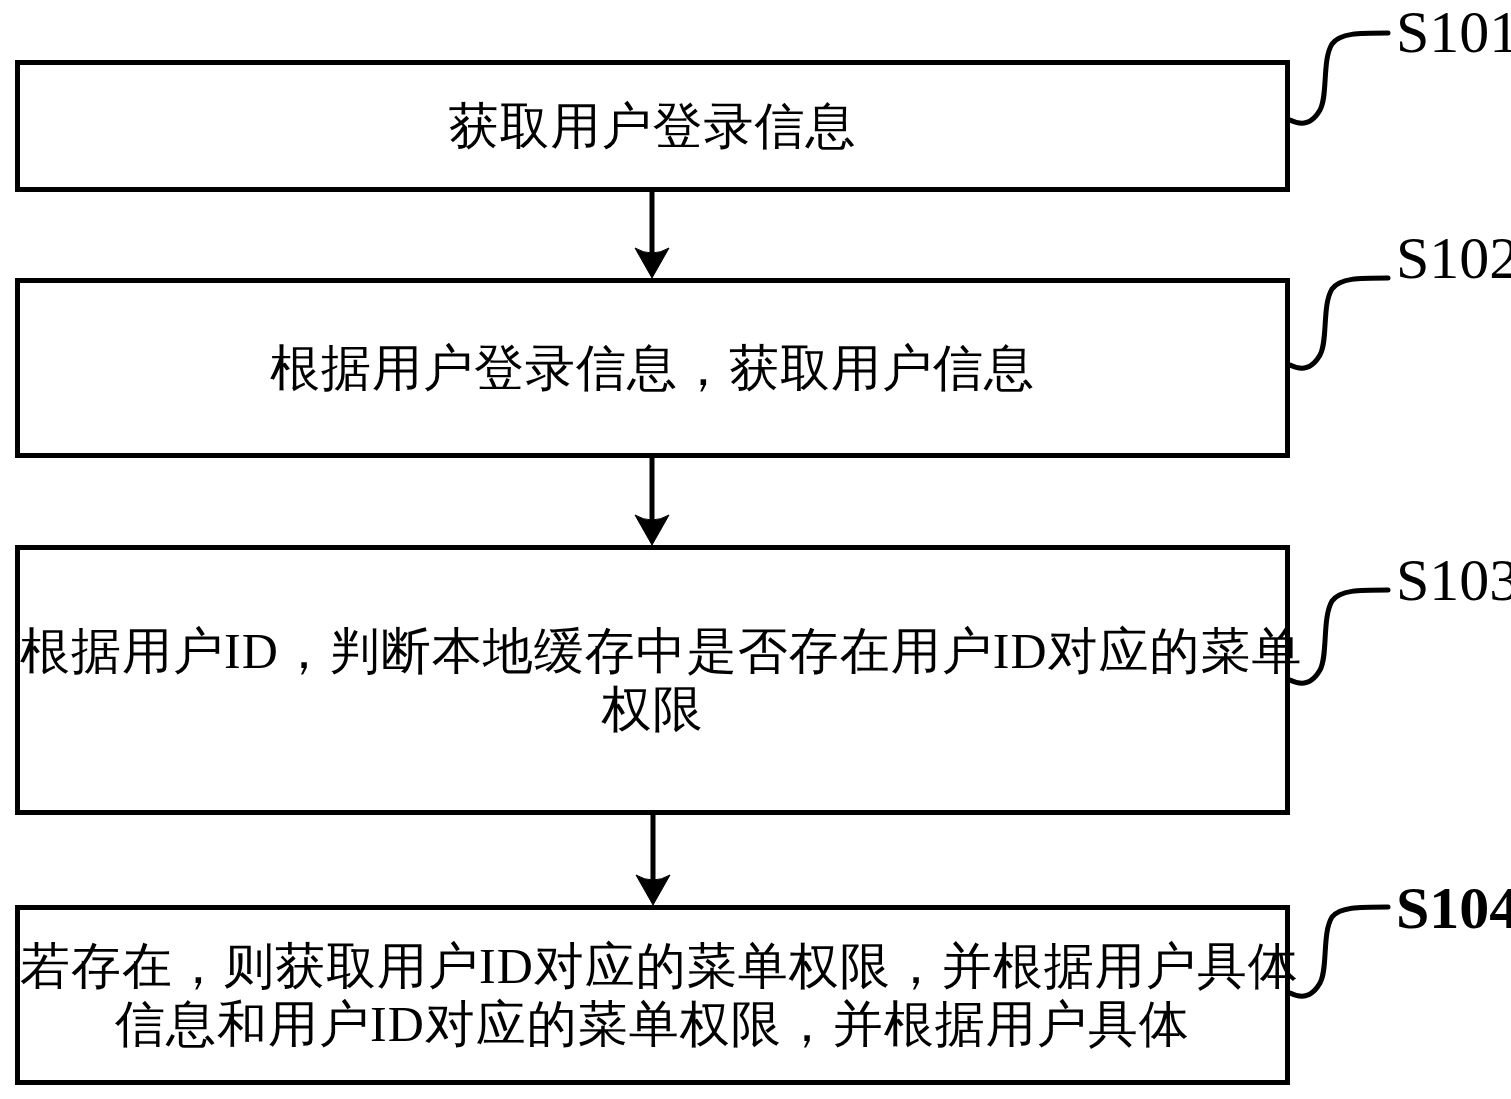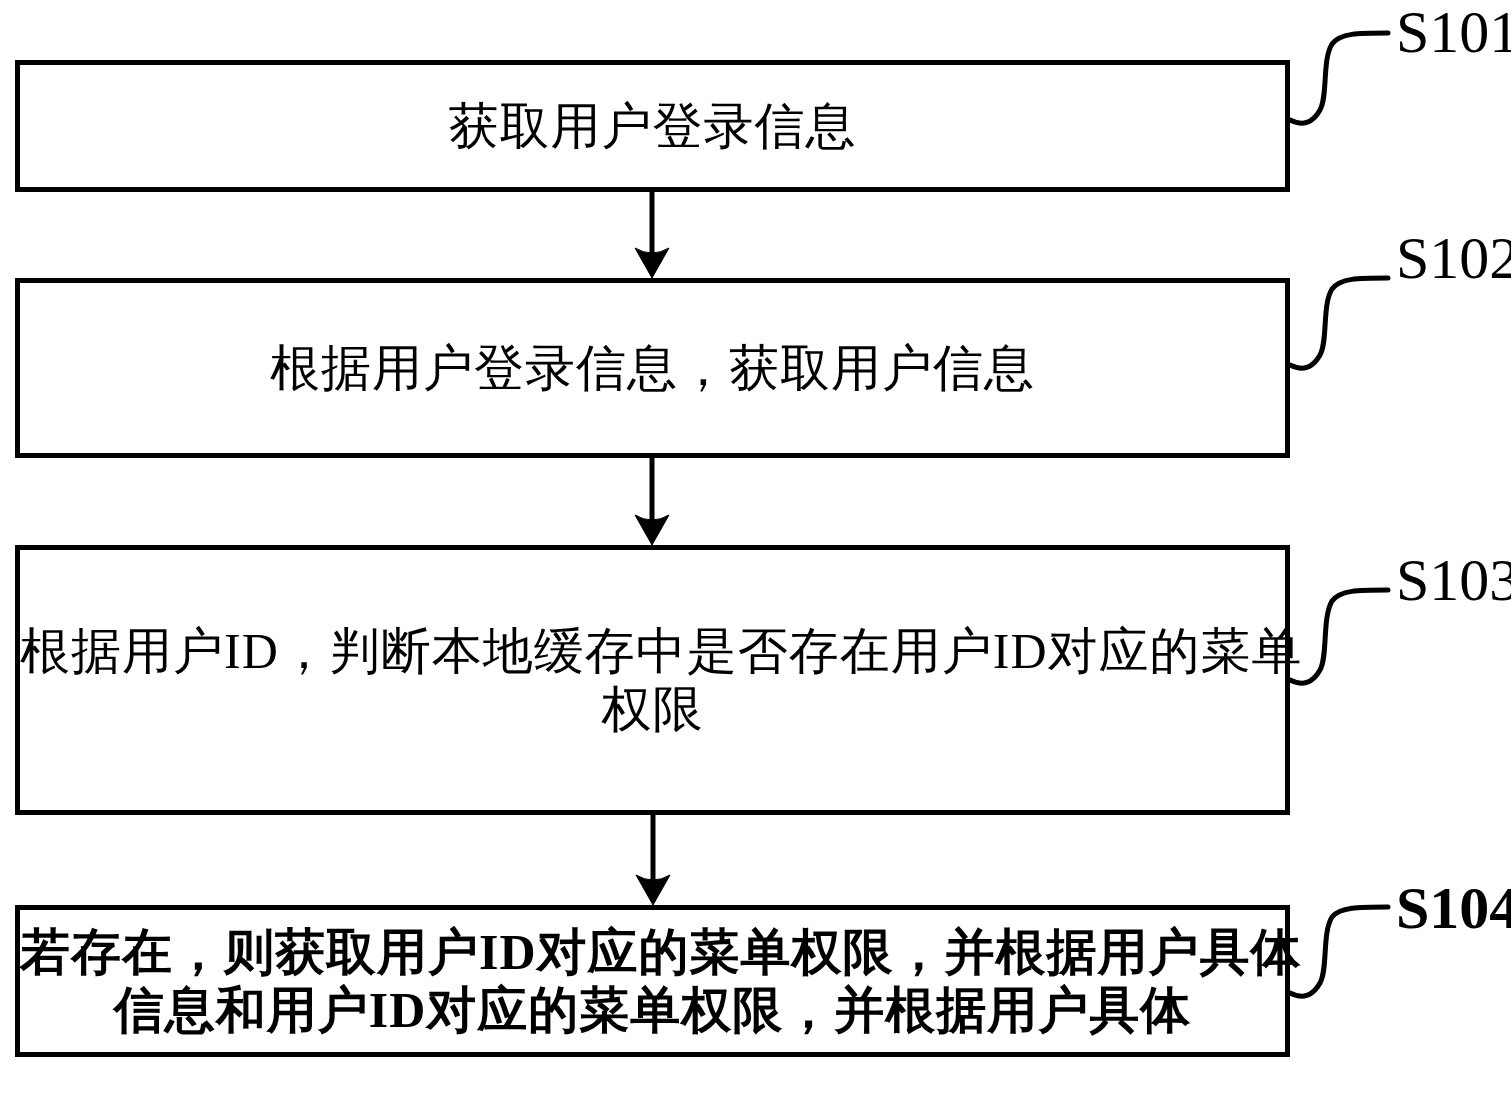--- a/index.html
+++ b/index.html
@@ -33,21 +33,21 @@
     font-size: 50px;
     line-height: 58px;
     letter-spacing: 1px;
   }
   .box-line {
     white-space: nowrap;
   }
   #box-1 { top: 60px;  height: 132px; }
   #box-2 { top: 278px; height: 180px; }
   #box-3 { top: 545px; height: 270px; }
-  #box-4 { top: 905px; height: 152px; font-weight: bold; }
+  #box-4 { top: 905px; height: 180px; }
 
   .step-label {
     position: absolute;
     left: 1396px;
     color: #000000;
     font-size: 60px;
     line-height: 48px;
     font-family: "Liberation Serif", "DejaVu Serif", serif;
     white-space: nowrap;
   }

